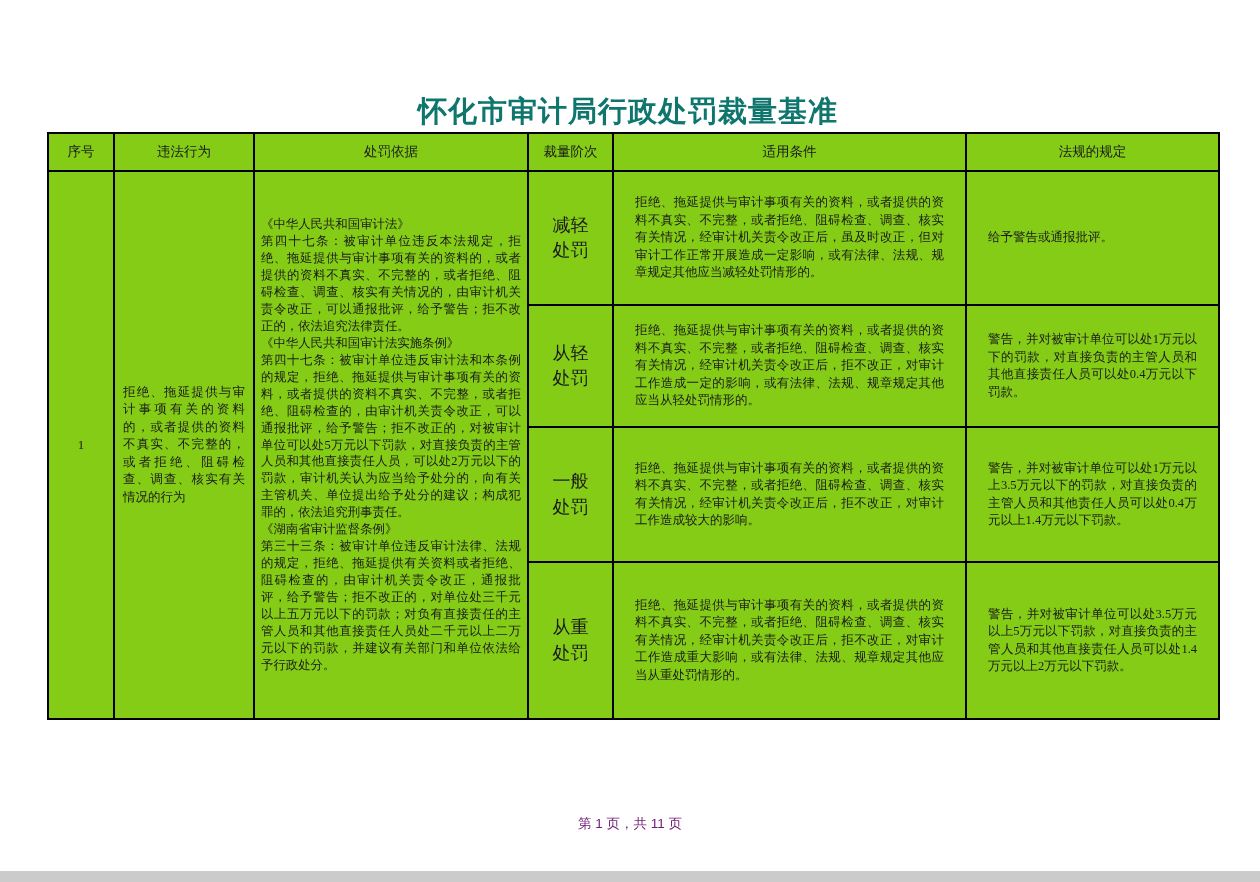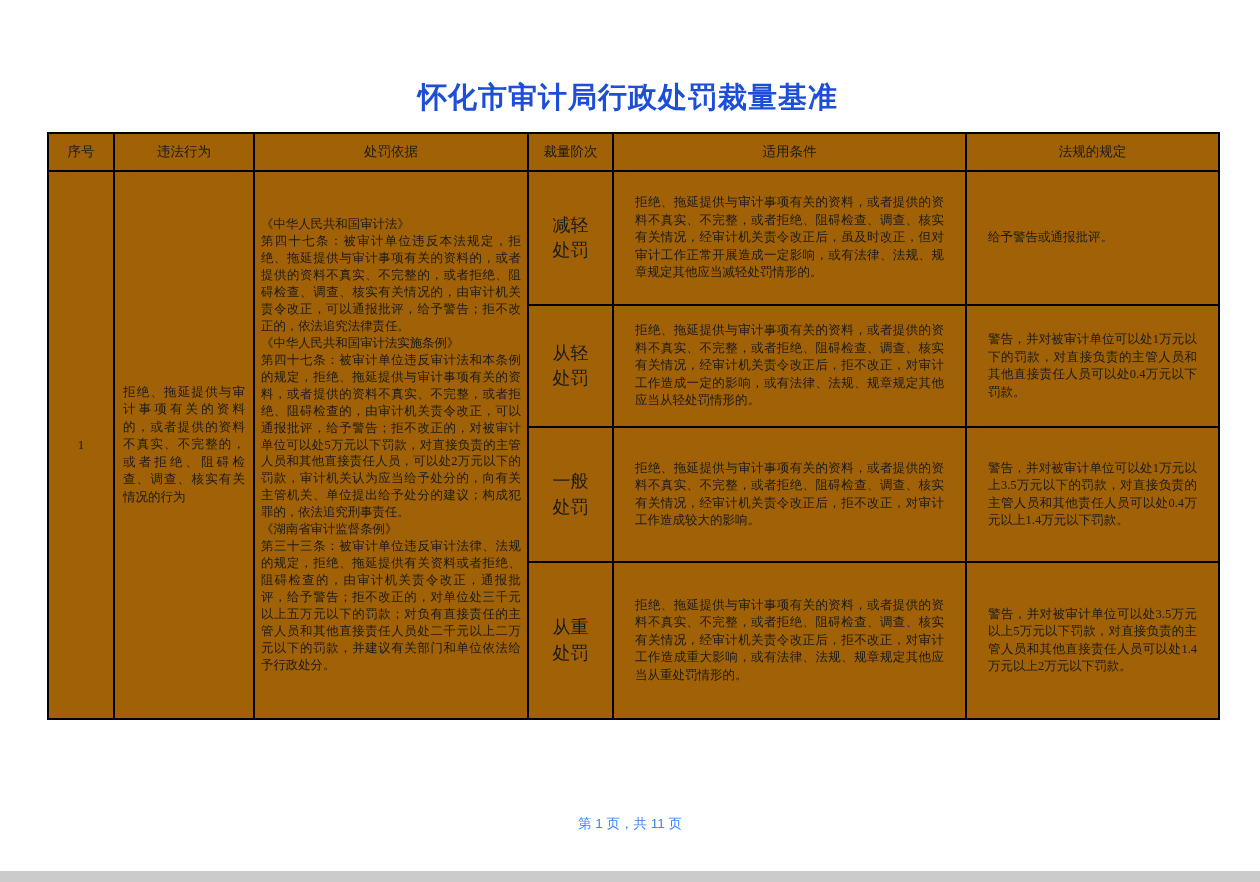--- a/index.html
+++ b/index.html
@@ -3,29 +3,29 @@
 <meta charset="utf-8">
 <style>
   html,body{margin:0;padding:0;}
   body{
     width:1260px;height:882px;background:#ffffff;position:relative;
     overflow:hidden;
     font-family:"Liberation Serif","DejaVu Serif",serif;
     color:#1a1a1a;
   }
   .page-title{
-    position:absolute;top:78px;left:0;width:1256px;
-    text-align:center;font-size:29px;font-weight:bold;color:#1d4ed8;
+    position:absolute;top:92px;left:0;width:1256px;
+    text-align:center;font-size:29px;font-weight:bold;color:#0f766e;
     letter-spacing:1px;margin:0;
     font-family:"Liberation Sans","DejaVu Sans",sans-serif;
   }
   table.rules-table{
     position:absolute;left:47px;top:132px;width:1171px;
     border-collapse:collapse;table-layout:fixed;
-    background:#a16207;
+    background:#84cc16;
   }
   .rules-table th,.rules-table td{
     border:2px solid #000;
     font-size:12.5px;line-height:1.4;
     vertical-align:middle;
     padding:4px 21px;
     word-break:break-all;
   }
   .rules-table th{
     font-size:13.5px;font-weight:normal;text-align:center;
@@ -36,21 +36,21 @@
   tr.tier-row-2 td{height:125px;}
   tr.tier-row-3 td{height:147px;}
   td.c-serial{text-align:center;font-size:13px;}
   td.c-act{text-align:justify;padding:0 8px;}
   td.c-basis{text-align:justify;white-space:pre-line;padding:3px 6px;font-size:12.4px;line-height:1.37;border-radius:19px;}
   td.c-level{text-align:center;font-size:18px;}
   td.c-cond{text-align:justify;}
   td.c-std{text-align:justify;}
   .page-footer{
     position:absolute;top:815px;left:0;width:1260px;
-    text-align:center;font-size:13.5px;color:#3b82f6;
+    text-align:center;font-size:13.5px;color:#701a75;
     font-family:"Liberation Sans","DejaVu Sans",sans-serif;
   }
   .h-scrollbar{
     position:absolute;left:0;bottom:0;width:1260px;height:11px;
     background:#d2d1d1;
   }
   .h-scrollbar .thumb{
     position:absolute;left:0;top:0;height:11px;width:1260px;
     background:#cccbcb;
   }

